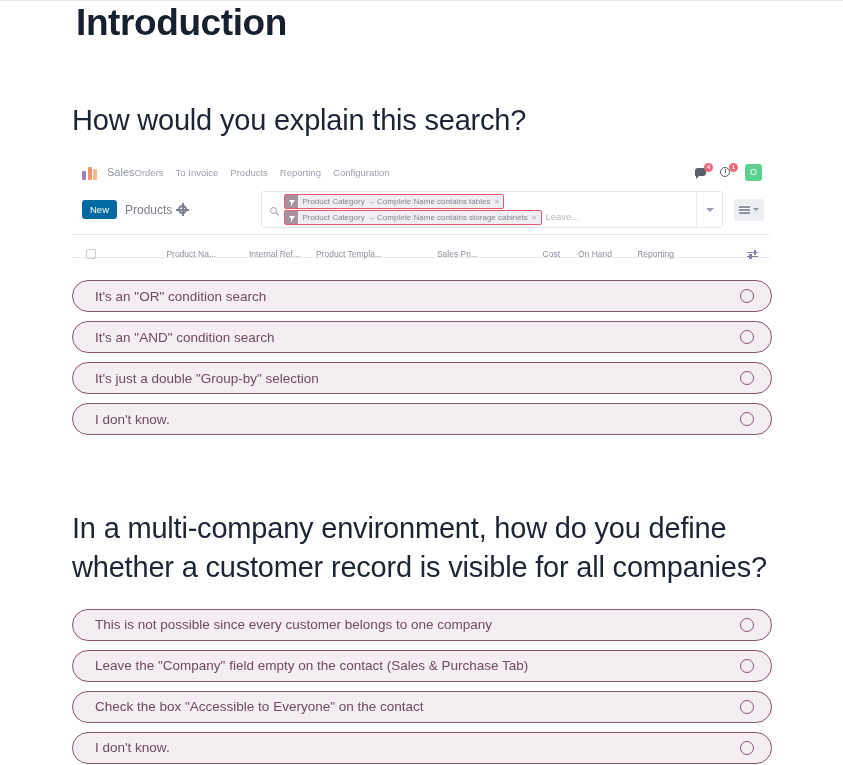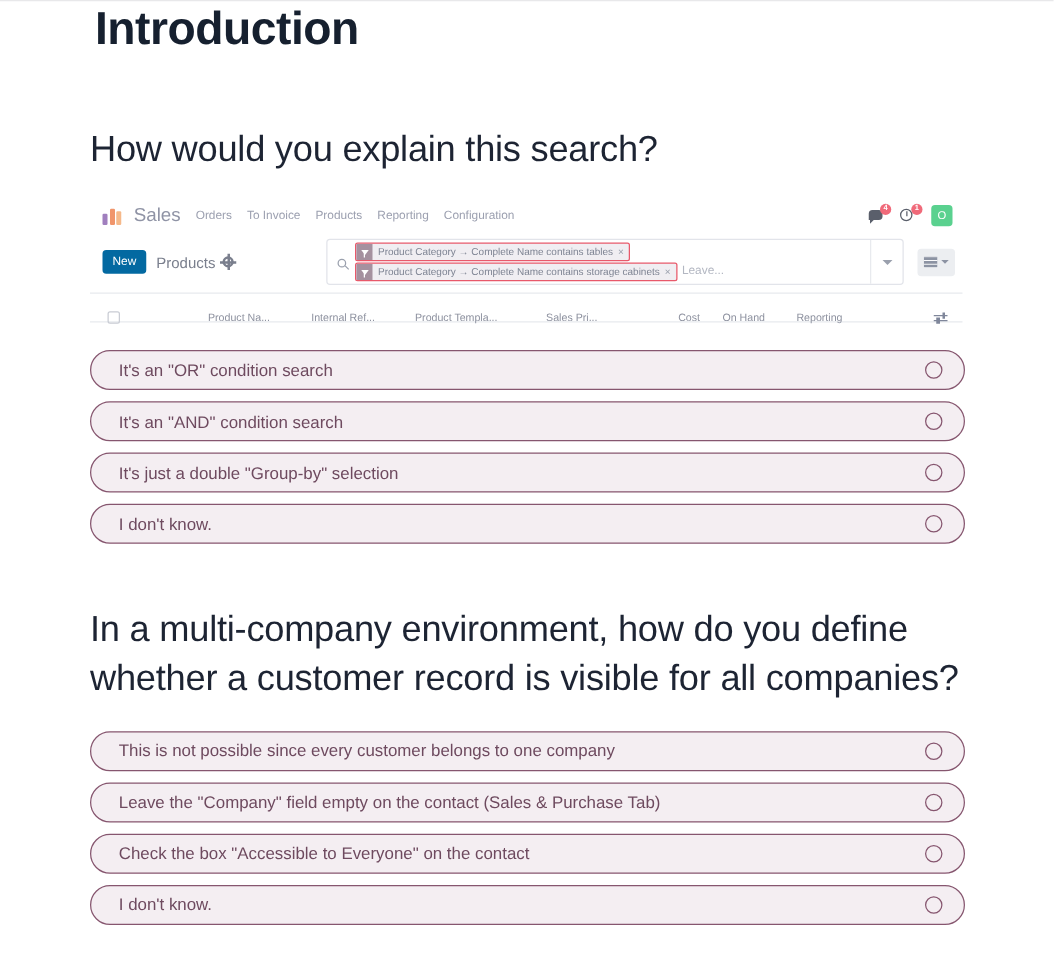--- a/index.html
+++ b/index.html
@@ -64,21 +64,21 @@
     align-items: flex-end;
     gap: 1.5px;
     margin-right: 9px;
   }
   .odoo-logo i { display: block; width: 4px; border-radius: 1px; }
   .odoo-logo i.b1 { height: 9px;  background: #a07fbe; }
   .odoo-logo i.b2 { height: 13px; background: #f0956b; }
   .odoo-logo i.b3 { height: 11px; background: #f5b98a; }
 
   .odoo-app {
-    font-size: 15px; color: #8f93a5; margin-right: 12px; font-weight: 400;
+    font-size: 11px; color: #8f93a5; font-weight: 400;
   }
   .odoo-menu {
     font-size: 9.5px; color: #9ca0b0; margin-right: 12px; white-space: nowrap;
   }
   .odoo-right {
     margin-left: auto;
     display: flex; align-items: center; gap: 9px;
     padding-right: 2px;
   }
   .nav-ico { position: relative; width: 16px; height: 15px; }
@@ -360,21 +360,21 @@
         <div class="view-switch">
           <span class="grid-ico"></span>
           <span class="caret-sm"></span>
         </div>
       </div>
 
       <div class="odoo-table">
         <span class="th-check"></span>
         <span class="th" style="width:120px;">Product Na...</span>
         <span class="th" style="width:84px;">Internal Ref...</span>
-        <span class="th" style="width:98px;">Product Templa...</span>
+        <span class="th" style="width:98px;text-align:center;">Product Templa...</span>
         <span class="th" style="width:80px;">Sales Pri...</span>
         <span class="th" style="width:82px;">Cost</span>
         <span class="th" style="width:52px;">On Hand</span>
         <span class="th" style="width:62px;">Reporting</span>
         <span class="sliders">
           <i>
               <b></b>
             </i>
             <i>
               <b></b>
@@ -396,21 +396,21 @@
         <span class="option-label">It's just a double "Group-by" selection</span>
         <span class="radio"></span>
       </div>
       <div class="option">
         <span class="option-label">I don't know.</span>
         <span class="radio"></span>
       </div>
     </div>
   </div>
 
-  <div class="q2-wrap" style="margin-top:50px;">
+  <div class="q2-wrap" style="margin-top:74px;">
     <h2 class="h-q">In a multi-company environment, how do you define whether a customer record is visible for all companies?</h2>
 
     <div class="options">
       <div class="option">
         <span class="option-label">This is not possible since every customer belongs to one company</span>
         <span class="radio"></span>
       </div>
       <div class="option">
         <span class="option-label">Leave the "Company" field empty on the contact (Sales &amp; Purchase Tab)</span>
         <span class="radio"></span>

